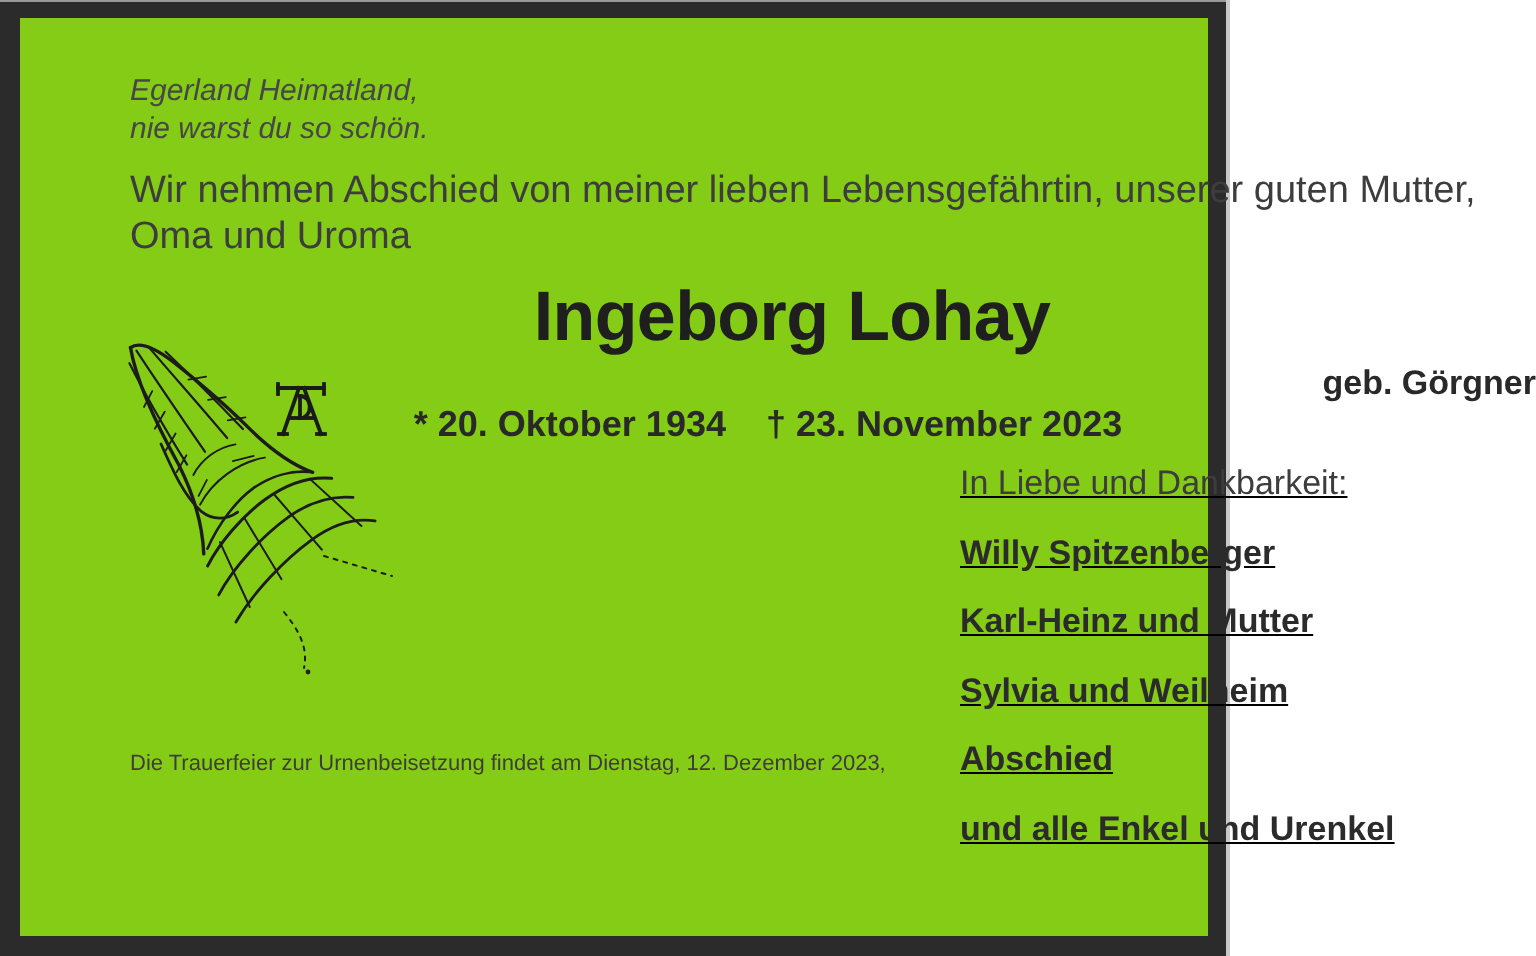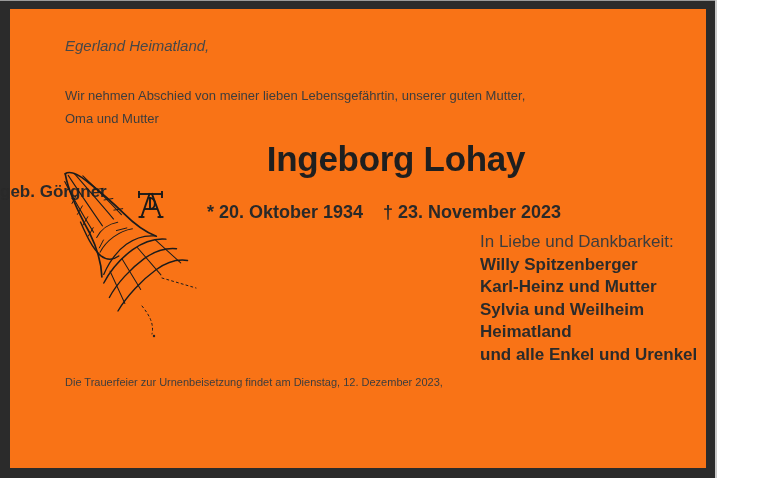--- a/index.html
+++ b/index.html
@@ -6,23 +6,23 @@
     margin: 0;
     padding: 0;
     width: 768px;
     height: 478px;
     overflow: hidden;
     background: #ffffff;
     font-family: "Liberation Sans", "DejaVu Sans", sans-serif;
   }
   .page {
     position: relative;
-    width: 717px;
+    width: 615px;
     height: 478px;
-    background: #f97316;
+    background: #84cc16;
     box-sizing: border-box;
   }
   .frame {
     position: absolute;
     inset: 0;
     border: solid #2b2b2b;
     border-width: 9px 11px 10px 10px;
     box-sizing: border-box;
     pointer-events: none;
   }
@@ -41,41 +41,41 @@
     left: 65px; top: 36px;
     font-style: italic;
     font-size: 15px;
     line-height: 19px;
     color: #474747;
     white-space: nowrap;
   }
   .farewell {
     position: absolute;
     left: 65px; top: 84px;
-    font-size: 13px;
+    font-size: 19px;
     line-height: 23px;
     color: #3d3d3d;
     white-space: nowrap;
   }
   .name {
     position: absolute;
     left: 0; top: 139px;
     width: 768px;
     text-align: center;
     font-size: 35px;
     font-weight: bold;
     color: #1f1f1f;
     letter-spacing: -0.3px;
     padding-left: 12px;
   }
   .birthname {
     position: absolute;
     left: 0; top: 182px;
     width: 768px;
-    text-align: left;
+    text-align: right;
     font-size: 17px;
     font-weight: bold;
     color: #292929;
   }
   .dates {
     position: absolute;
     left: 0; top: 202px;
     width: 768px;
     text-align: center;
     font-size: 18px;
@@ -85,28 +85,30 @@
   }
   .dates .death {
     margin-left: 20px;
   }
   .family {
     position: absolute;
     left: 480px; top: 231px;
     font-size: 17px;
     line-height: 22.6px;
     white-space: nowrap;
+    text-decoration: underline;
   }
   .family .heading {
     font-weight: normal;
     color: #3d3d3d;
   }
   .family .member {
     font-weight: bold;
     color: #2b2b2b;
+    margin-top: 12px;
   }
   .funeral {
     position: absolute;
     left: 65px; top: 370px;
     font-size: 11px;
     line-height: 24px;
     color: #3d3d3d;
     white-space: nowrap;
   }
   .hands-svg {
@@ -123,39 +125,40 @@
 </head>
 <body>
 
 <div class="page">
   <div class="frame"></div>
   <div class="hairline-top"></div>
   <div class="hairline-right"></div>
 
   <div class="motto">
     <div>Egerland Heimatland,</div>
+    <div>nie warst du so schön.</div>
   </div>
 
   <div class="farewell">
     <div>Wir nehmen Abschied von meiner lieben Lebensgefährtin, unserer guten Mutter,</div>
-    <div>Oma und Mutter</div>
+    <div>Oma und Uroma</div>
   </div>
 
   <div class="name">Ingeborg Lohay</div>
   <div class="birthname">geb. Görgner</div>
   <div class="dates">
     <span class="birth">* 20. Oktober 1934</span><span class="death">† 23. November 2023</span>
   </div>
 
   <div class="family">
     <div class="heading">In Liebe und Dankbarkeit:</div>
     <div class="member">Willy Spitzenberger</div>
     <div class="member">Karl-Heinz und Mutter</div>
     <div class="member">Sylvia und Weilheim</div>
-    <div class="member">Heimatland</div>
+    <div class="member">Abschied</div>
     <div class="member">und alle Enkel und Urenkel</div>
   </div>
 
   <div class="funeral">
     <div>Die Trauerfeier zur Urnenbeisetzung findet am Dienstag, 12. Dezember 2023,</div>
   </div>
 
   <svg class="hands-svg" viewBox="0 0 185 195" xmlns="http://www.w3.org/2000/svg" fill="none" stroke="#1c1c1c" stroke-linecap="round">
     <g transform="rotate(-36 80 95)">
 

